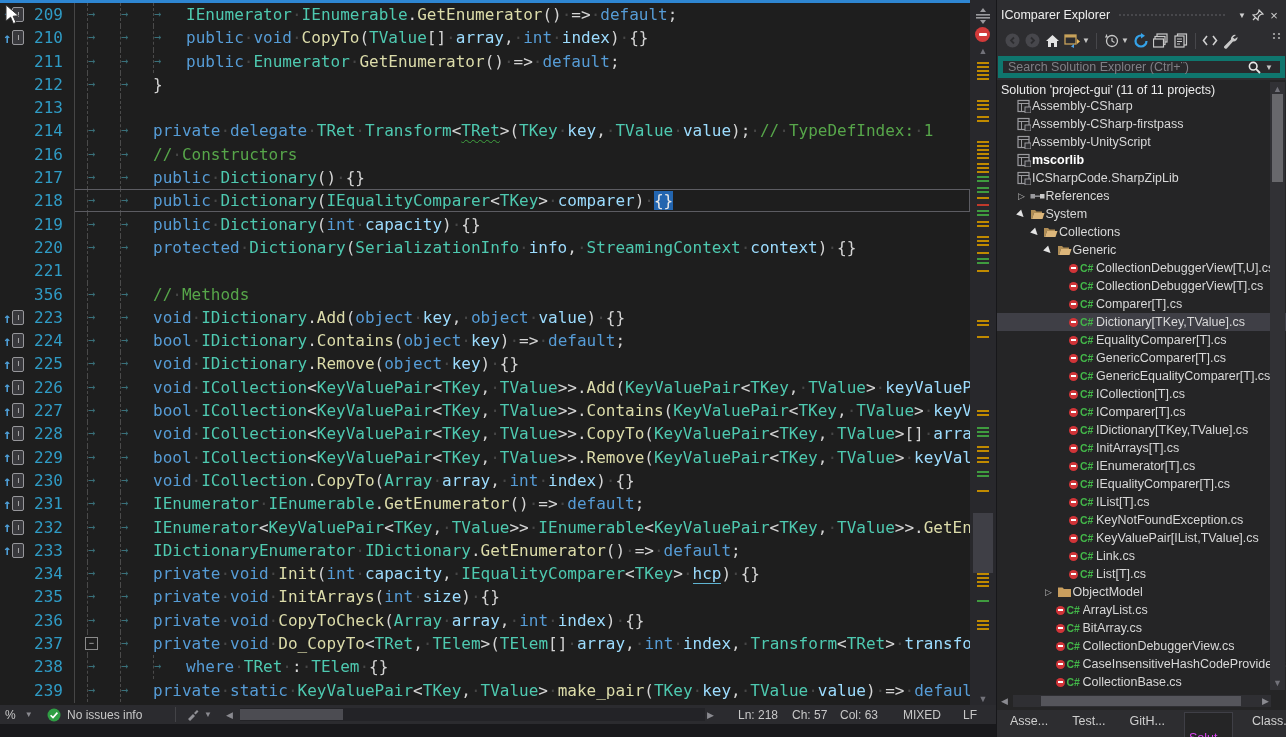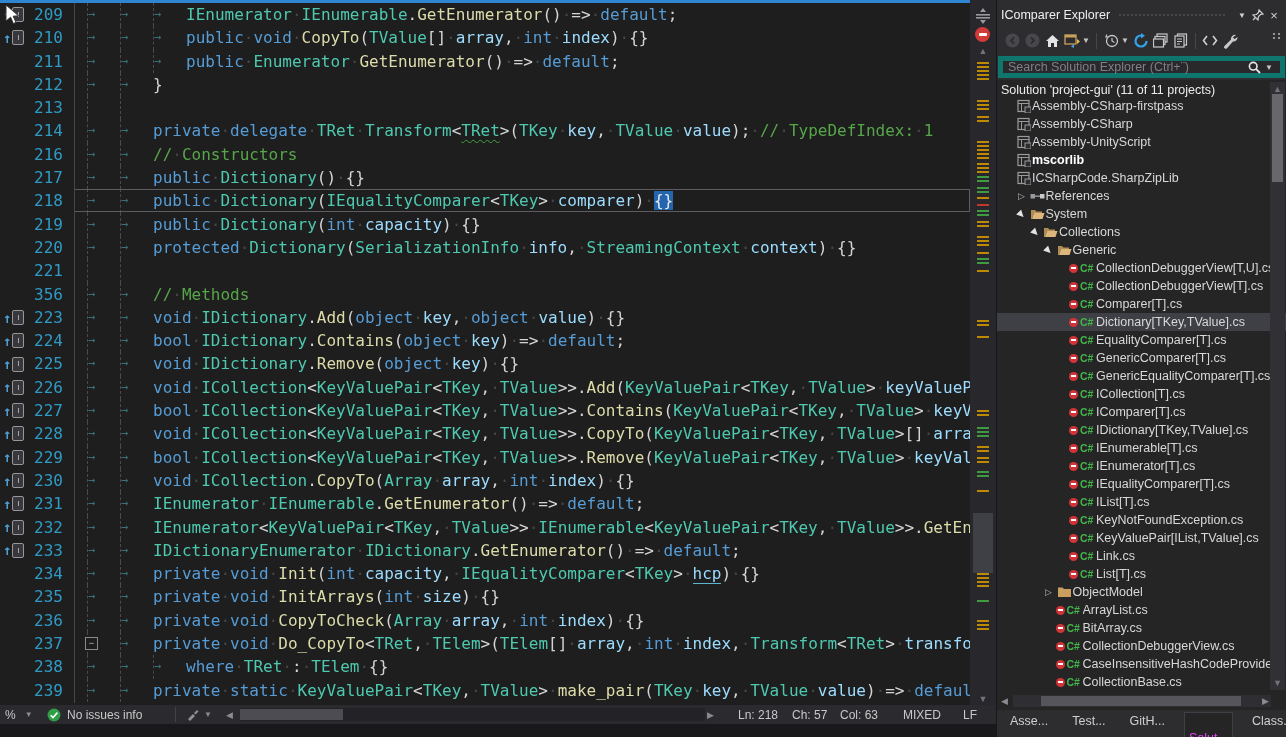--- a/index.html
+++ b/index.html
@@ -370,32 +370,32 @@
       <div id="tree-rows">
           <div class="trow" style="padding-left: 4px;">
             <span class="arrow-slot"></span>
             <span class="node-ico">
               <svg width="14" height="14" viewBox="0 0 14 14">
                 <rect x="1" y="1.5" width="11" height="11" fill="none" stroke="#9A9A9E" stroke-width="1.2"></rect>
                 <path d="M1,4.5 L12,4.5 M4.5,4.5 L4.5,12.5" stroke="#9A9A9E" stroke-width="1"></path>
                 <rect x="8" y="8" width="6" height="6" fill="#2D2D30" stroke="#9A9A9E" stroke-width="1"></rect>
               </svg>
             </span>
-            <span class="tlabel">Assembly-CSharp-firstpass</span>
+            <span class="tlabel">Assembly-CSharp</span>
           </div>
           <div class="trow" style="padding-left: 4px;">
             <span class="arrow-slot"></span>
             <span class="node-ico">
               <svg width="14" height="14" viewBox="0 0 14 14">
                 <rect x="1" y="1.5" width="11" height="11" fill="none" stroke="#9A9A9E" stroke-width="1.2"></rect>
                 <path d="M1,4.5 L12,4.5 M4.5,4.5 L4.5,12.5" stroke="#9A9A9E" stroke-width="1"></path>
                 <rect x="8" y="8" width="6" height="6" fill="#2D2D30" stroke="#9A9A9E" stroke-width="1"></rect>
               </svg>
             </span>
-            <span class="tlabel">Assembly-CSharp</span>
+            <span class="tlabel">Assembly-CSharp-firstpass</span>
           </div>
           <div class="trow" style="padding-left: 4px;">
             <span class="arrow-slot"></span>
             <span class="node-ico">
               <svg width="14" height="14" viewBox="0 0 14 14">
                 <rect x="1" y="1.5" width="11" height="11" fill="none" stroke="#9A9A9E" stroke-width="1.2"></rect>
                 <path d="M1,4.5 L12,4.5 M4.5,4.5 L4.5,12.5" stroke="#9A9A9E" stroke-width="1"></path>
                 <rect x="8" y="8" width="6" height="6" fill="#2D2D30" stroke="#9A9A9E" stroke-width="1"></rect>
               </svg>
             </span>
@@ -543,21 +543,21 @@
             </span>
             <span class="csicon">C#</span>
             <span class="tlabel">IDictionary[TKey,TValue].cs</span>
           </div>
           <div class="trow" style="padding-left: 58px;">
             <span class="arrow-slot"></span>
             <span class="redbadge">
               <div></div>
             </span>
             <span class="csicon">C#</span>
-            <span class="tlabel">IEnumerable[T].cs</span>
+            <span class="tlabel">InitArrays[T].cs</span>
           </div>
           <div class="trow" style="padding-left: 58px;">
             <span class="arrow-slot"></span>
             <span class="redbadge">
               <div></div>
             </span>
             <span class="csicon">C#</span>
             <span class="tlabel">IEnumerator[T].cs</span>
           </div>
           <div class="trow" style="padding-left: 58px;">

